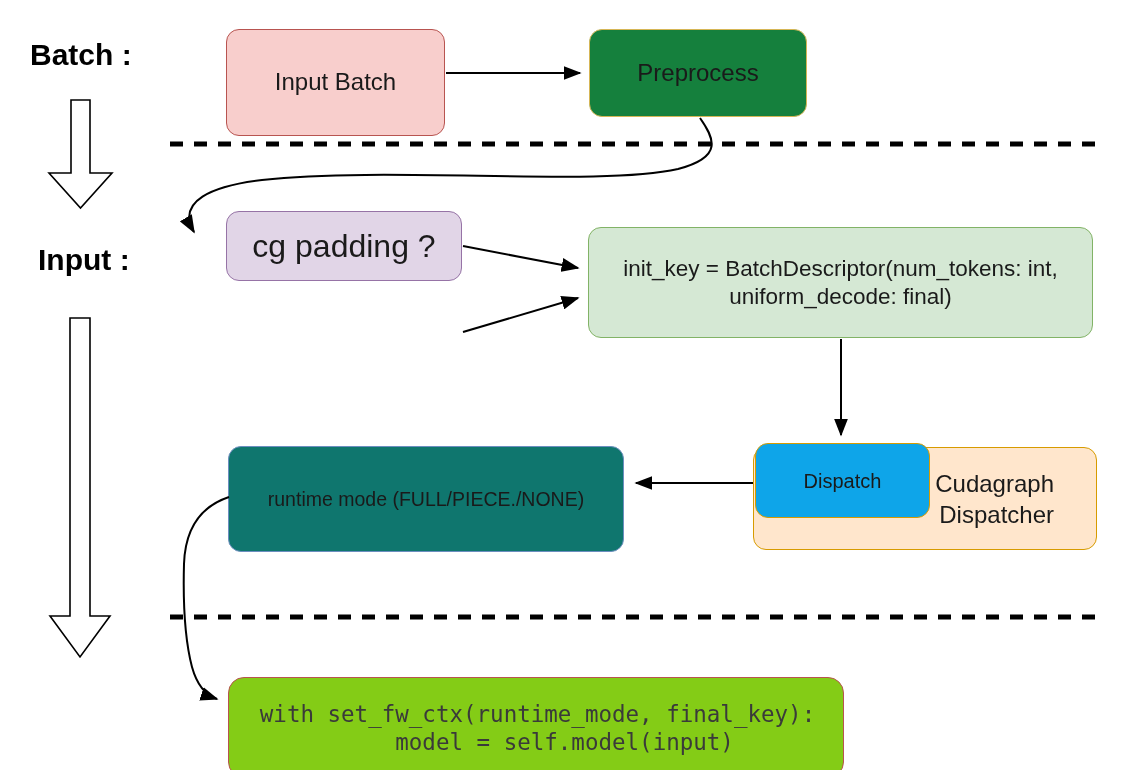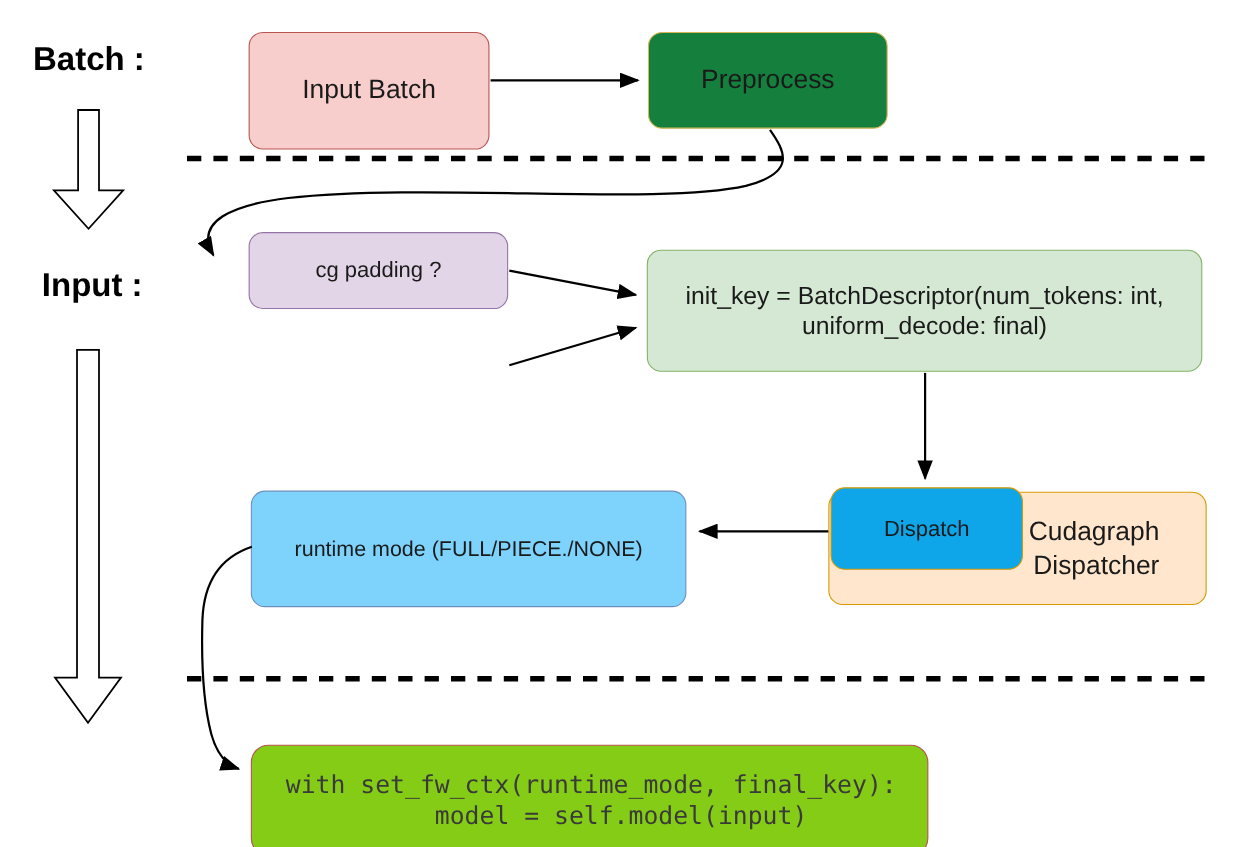--- a/index.html
+++ b/index.html
@@ -26,23 +26,23 @@
     align-items:center;
     justify-content:center;
     text-align:center;
     color:#1a1a1a;
     z-index:2;
     line-height:1.2;
   }
   .node .ln{white-space:nowrap;}
   .node-red       {background:#f8cecc;border:1.6px solid #b85450;font-size:24px;}
   .node-yellow    {background:#15803d;border:1.6px solid #d6b656;font-size:24px;}
-  .node-purple    {background:#e1d5e7;border:1.6px solid #9673a6;font-size:20px;}
+  .node-purple    {background:#e1d5e7;border:1.6px solid #9673a6;font-size:32px;}
   .node-green     {background:#d5e8d4;border:1.6px solid #82b366;font-size:22.5px;}
-  .node-blue      {background:#7dd3fc;border:1.6px solid #6c8ebf;font-size:19.5px;}
+  .node-blue      {background:#0f766e;border:1.6px solid #6c8ebf;font-size:19.5px;}
   .node-orange-lt {background:#ffe6cc;border:1.6px solid #d79b00;font-size:24px;}
   .node-orange-dk {background:#0ea5e9;border:1.6px solid #d79b00;font-size:20px;z-index:3;}
   #node-init-key .ln{line-height:28px;}
   #node-runtime .ln{line-height:28px;}
   #node-dispatcher{
     align-items:flex-end;
     padding-right:42px;
     justify-content:center;
   }
   #node-dispatcher .ln{line-height:31px;}

